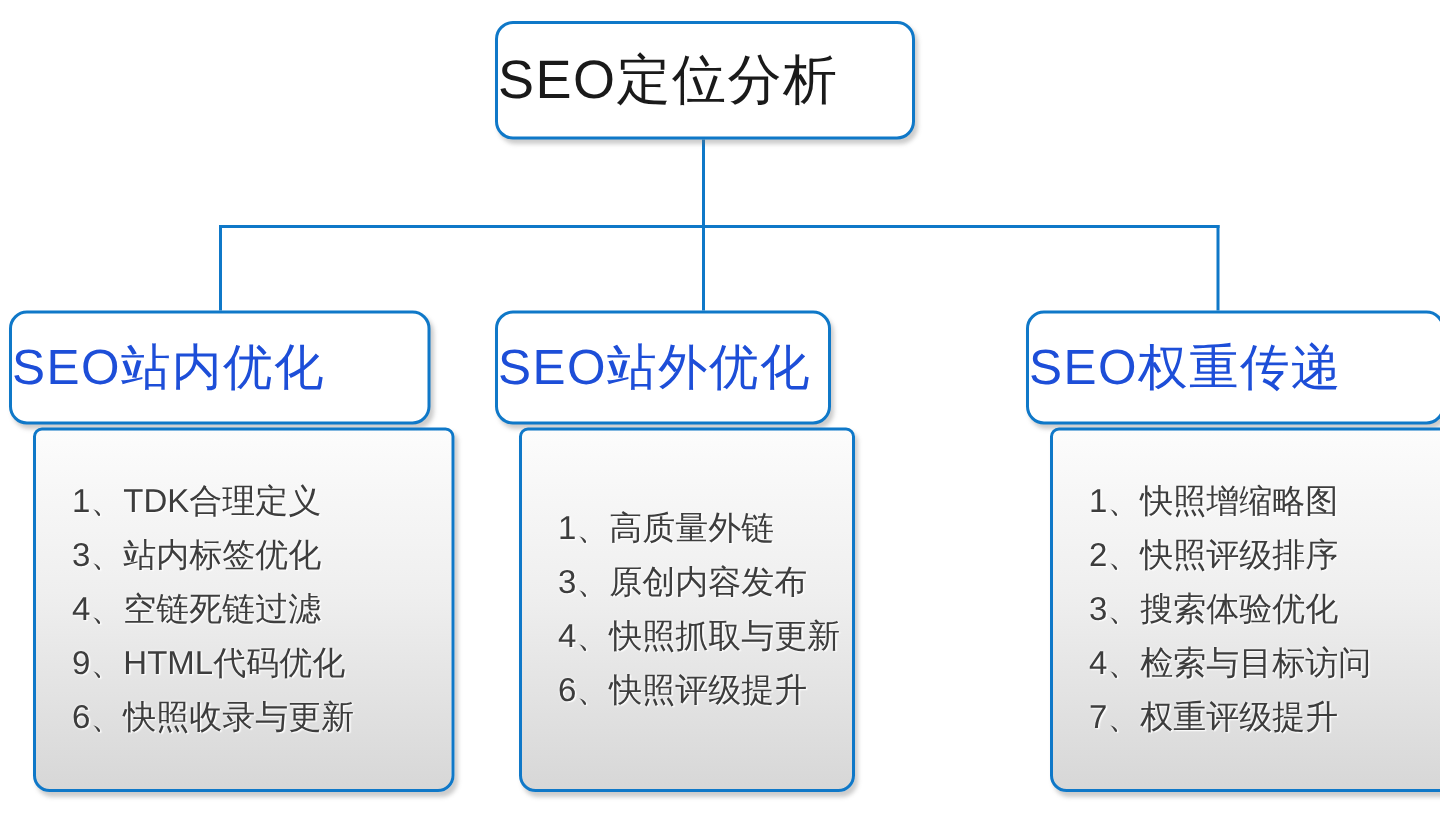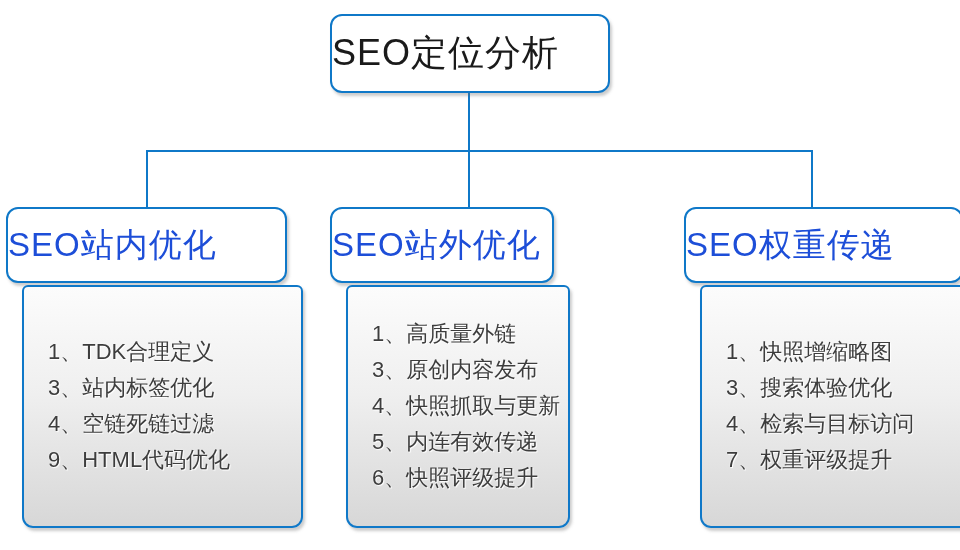--- a/index.html
+++ b/index.html
@@ -61,36 +61,37 @@
   </div>
 
   <div class="box col-header c1">
     <span>SEO站内优化</span>
   </div>
   <div class="box col-list c1">
     <div class="item">1、TDK合理定义</div>
     <div class="item">3、站内标签优化</div>
     <div class="item">4、空链死链过滤</div>
     <div class="item">9、HTML代码优化</div>
+    <div class="item">6、快照收录与更新</div>
   </div>
 
   <div class="box col-header c2">
     <span>SEO站外优化</span>
   </div>
   <div class="box col-list c2">
     <div class="item">1、高质量外链</div>
     <div class="item">3、原创内容发布</div>
     <div class="item">4、快照抓取与更新</div>
-    <div class="item">5、内连有效传递</div>
     <div class="item">6、快照评级提升</div>
   </div>
 
   <div class="box col-header c3">
     <span>SEO权重传递</span>
   </div>
   <div class="box col-list c3">
     <div class="item">1、快照增缩略图</div>
+    <div class="item">2、快照评级排序</div>
     <div class="item">3、搜索体验优化</div>
     <div class="item">4、检索与目标访问</div>
     <div class="item">7、权重评级提升</div>
   </div>
 
 </div>
 
 </body></html>

